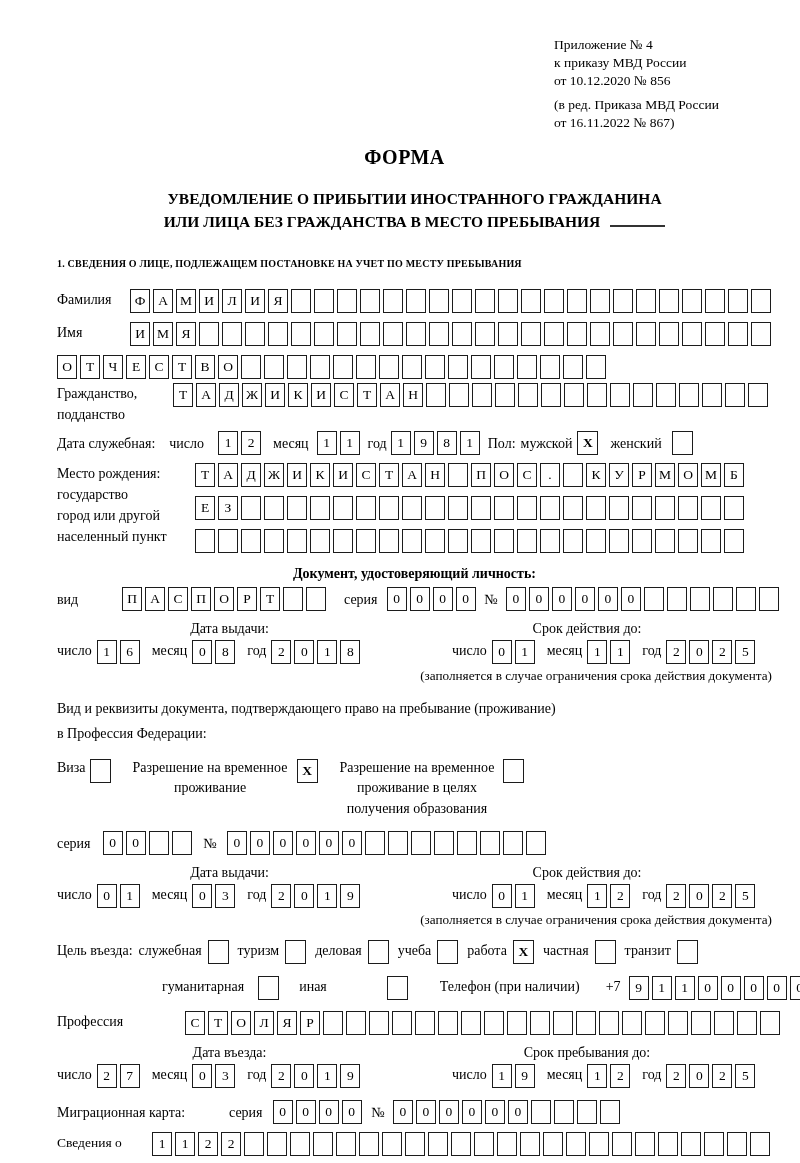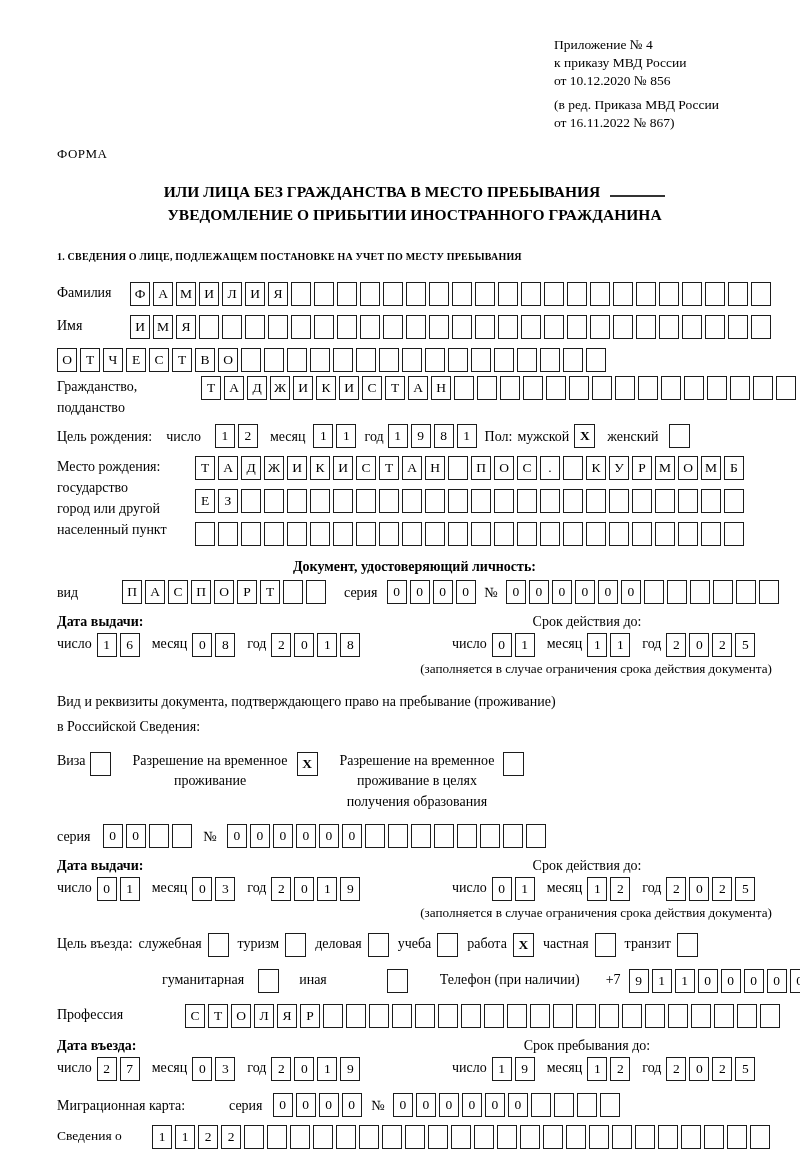--- a/index.html
+++ b/index.html
@@ -10,21 +10,21 @@
     padding:36px 28px 0 57px;
     background:#fff;
     color:#000000;
     font-family:"Liberation Serif", serif;
     font-size:14px;
     overflow:hidden;
   }
   
   .hdr{width:200px;margin-left:auto;margin-right:18px;line-height:1.35;font-size:13.5px;}
   .hdr .rev{margin-top:5px;}
-  .forma{text-align:left;font-weight:normal;font-size:13px;margin-top:14px;margin-right:20px;letter-spacing:.5px;}
+  .forma{text-align:center;font-weight:bold;font-size:20px;margin-top:14px;margin-right:20px;letter-spacing:.5px;}
   
   .title{text-align:center;font-weight:bold;font-size:15.5px;margin-top:18px;line-height:1.5;}
   .blankline{display:inline-block;width:55px;border-bottom:2px solid #333;height:14px;margin-left:10px;}
   .sec-h{font-weight:bold;font-size:10px;margin-top:24px;letter-spacing:.2px;}
   
   .frow{display:flex;align-items:flex-start;margin-top:9px;}
   .lbl{padding-top:3px;white-space:nowrap;}
   .lines .lbl{display:block;white-space:nowrap;padding-top:0;line-height:21px;}
   .cells{display:inline-flex;gap:3px;flex:0 0 auto;}
   .cell{
@@ -42,21 +42,21 @@
   .w-birthpl{width:138px;flex:0 0 auto;}
   .w-vid{width:65px;flex:0 0 auto;}
   .w-prof{width:128px;flex:0 0 auto;}
   .w-reps{width:95px;flex:0 0 auto;font-size:13.5px;}
   .w-migr{width:172px;flex:0 0 auto;}
   .doc-h{text-align:center;font-weight:bold;margin-top:8px;}
   .stackrows .cells{display:inline-flex;}
   .stackrows>div{margin-bottom:9px;}
   
   .dh{display:flex;margin-top:10px;}
-  .dh-left{width:345px;font-weight:bold;}
+  .dh-left{width:345px;text-align:center;}
   .dh-right{flex:1;text-align:center;}
   .dr{display:flex;margin-top:3px;align-items:flex-start;}
   .dr-left{width:345px;display:flex;align-items:flex-start;}
   .dr-right{flex:1;display:flex;align-items:flex-start;padding-left:50px;}
   .dr .lbl{margin-right:5px;}
   .dr .mid{margin-left:12px;}
   .note-r{text-align:right;font-size:13.2px;margin-top:4px;}
   
   .visa-row{display:flex;align-items:flex-start;margin-top:12px;}
   .cbgroup{display:flex;align-items:flex-start;}
@@ -77,22 +77,22 @@
   <div class="hdr">
     <div>Приложение № 4</div>
     <div>к приказу МВД России</div>
     <div>от 10.12.2020 № 856</div>
     <div class="rev">(в ред. Приказа МВД России</div>
     <div>от 16.11.2022 № 867)</div>
   </div>
   <div class="forma">ФОРМА</div>
 
   <div class="title">
+    <div>УВЕДОМЛЕНИЕ О ПРИБЫТИИ ИНОСТРАННОГО ГРАЖДАНИНА</div>
     <div><span>ИЛИ ЛИЦА БЕЗ ГРАЖДАНСТВА В МЕСТО ПРЕБЫВАНИЯ</span><span class="blankline"></span></div>
-    <div>УВЕДОМЛЕНИЕ О ПРИБЫТИИ ИНОСТРАННОГО ГРАЖДАНИНА</div>
   </div>
 
   <div class="sec-h">1. СВЕДЕНИЯ О ЛИЦЕ, ПОДЛЕЖАЩЕМ ПОСТАНОВКЕ НА УЧЕТ ПО МЕСТУ ПРЕБЫВАНИЯ</div>
 
   <div class="frow" style="margin-top:20px;">
     <span class="lbl w-surname">Фамилия</span>
     <span class="cells">
         <span class="cell">Ф</span>
         <span class="cell">А</span>
         <span class="cell">М</span>
@@ -180,21 +180,21 @@
         <span class="cell"></span>
         <span class="cell"></span>
         <span class="cell"></span>
         <span class="cell"></span>
         <span class="cell"></span>
         <span class="cell"></span>
         <span class="cell"></span>
       </span>
   </div>
 
-  <div class="frow" style="margin-top:4px;gap:28px;">
+  <div class="frow" style="margin-top:4px;">
     <span class="lines w-citiz">
       <span class="lbl">Гражданство,</span>
       <span class="lbl">подданство</span>
     </span>
     <span class="cells">
         <span class="cell">Т</span>
         <span class="cell">А</span>
         <span class="cell">Д</span>
         <span class="cell">Ж</span>
         <span class="cell">И</span>
@@ -216,21 +216,21 @@
         <span class="cell"></span>
         <span class="cell"></span>
         <span class="cell"></span>
         <span class="cell"></span>
         <span class="cell"></span>
         <span class="cell"></span>
       </span>
   </div>
 
   <div class="frow" style="margin-top:6px;align-items:center;">
-    <span class="lbl">Цель рождения:</span>
+    <span class="lbl">Дата служебная:</span>
     <span class="lbl" style="margin-left:14px;margin-right:14px;">число</span>
     <span class="cells">
         <span class="cell">1</span>
         <span class="cell">2</span>
       </span>
     <span class="lbl" style="margin-left:12px;margin-right:8px;">месяц</span>
     <span class="cells">
         <span class="cell">1</span>
         <span class="cell">1</span>
       </span>
@@ -421,21 +421,21 @@
           <span class="cell">0</span>
           <span class="cell">2</span>
           <span class="cell">5</span>
         </span>
     </span>
   </div>
   <div class="note-r">(заполняется в случае ограничения срока действия документа)</div>
 
   <div class="intro">
     <div>Вид и реквизиты документа, подтверждающего право на пребывание (проживание)</div>
-    <div>в Российской Сведения:</div>
+    <div>в Профессия Федерации:</div>
   </div>
 
   <div class="visa-row">
     <span class="cbgroup">
       <span class="lbl" style="padding-top:2px;">Виза</span>
       <span class="cells cbx" style="margin-left:4px;">
           <span class="cell"></span>
         </span>
     </span>
     <span class="cbgroup" style="margin-left:22px;">

